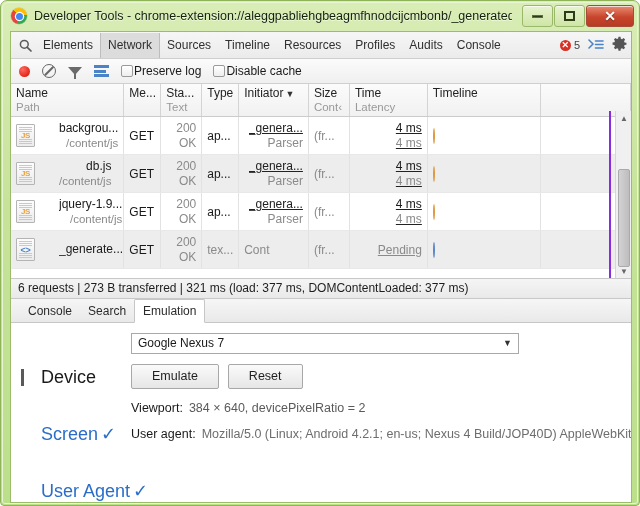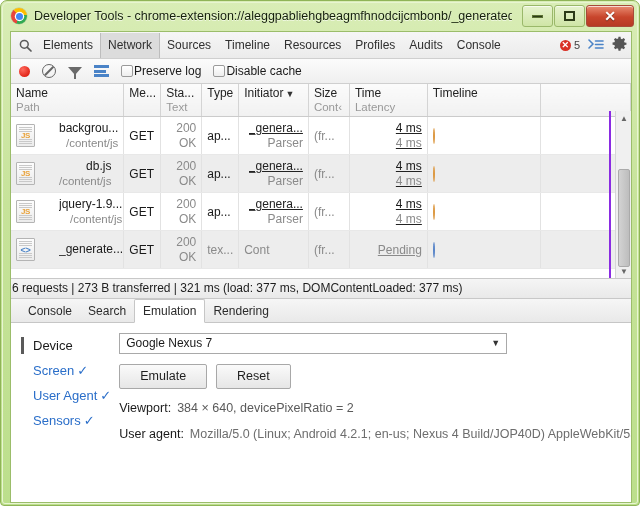--- a/index.html
+++ b/index.html
@@ -349,21 +349,21 @@
     box-sizing: border-box;
   }
 
   
   .summary {
     height: 19px;
     line-height: 19px;
     background: linear-gradient(to bottom, #f5f5f5, #e9e9e9);
     border-top: 1px solid #c8c8c8;
     border-bottom: 1px solid #c8c8c8;
-    padding-left: 1px;
+    padding-left: 7px;
     font-size: 12px;
     color: #1d1d1d;
     white-space: nowrap;
   }
 
   
   .drawer-tabs {
     height: 23px;
     background: linear-gradient(to bottom, #f6f6f6, #e9e9e9);
     border-bottom: 1px solid #c6c6c6;
@@ -393,26 +393,27 @@
     height: 162px;
     background: #ffffff;
     display: flex;
   }
   .emul-side {
     width: 112px;
     padding: 10px 0 0 14px;
     box-sizing: border-box;
   }
   .emul-item {
-    font-size: 13px;
+    font-size: 18px;
     line-height: 25px;
     color: #2a6ec9;
     white-space: nowrap;
     position: relative;
-    padding-left: 8px;
+    padding-left: 16px;
+    margin-top: 32px;
   }
   .emul-item.selected {
     color: #1a1a1a;
   }
   .emul-item.selected::before {
     content: "";
     position: absolute;
     left: -4px; top: 4px;
     width: 3px; height: 17px;
     background: #5a5a5a;
@@ -756,21 +757,20 @@
         <div class="arrow down">▼</div>
       </div>
     </div>
 
     <div class="summary">6 requests | 273 B transferred | 321 ms (load: 377 ms, DOMContentLoaded: 377 ms)</div>
 
     <div class="drawer-tabs">
       <div class="dtab">Console</div>
       <div class="dtab">Search</div>
       <div class="dtab active">Emulation</div>
-      <div class="dtab">Rendering</div>
     </div>
 
     <div class="emul">
       <div class="emul-side">
         <div class="emul-item selected">
           <span>Device</span>
         </div>
         <div class="emul-item">
           <span>Screen</span><span class="check">✓</span>
         </div>

